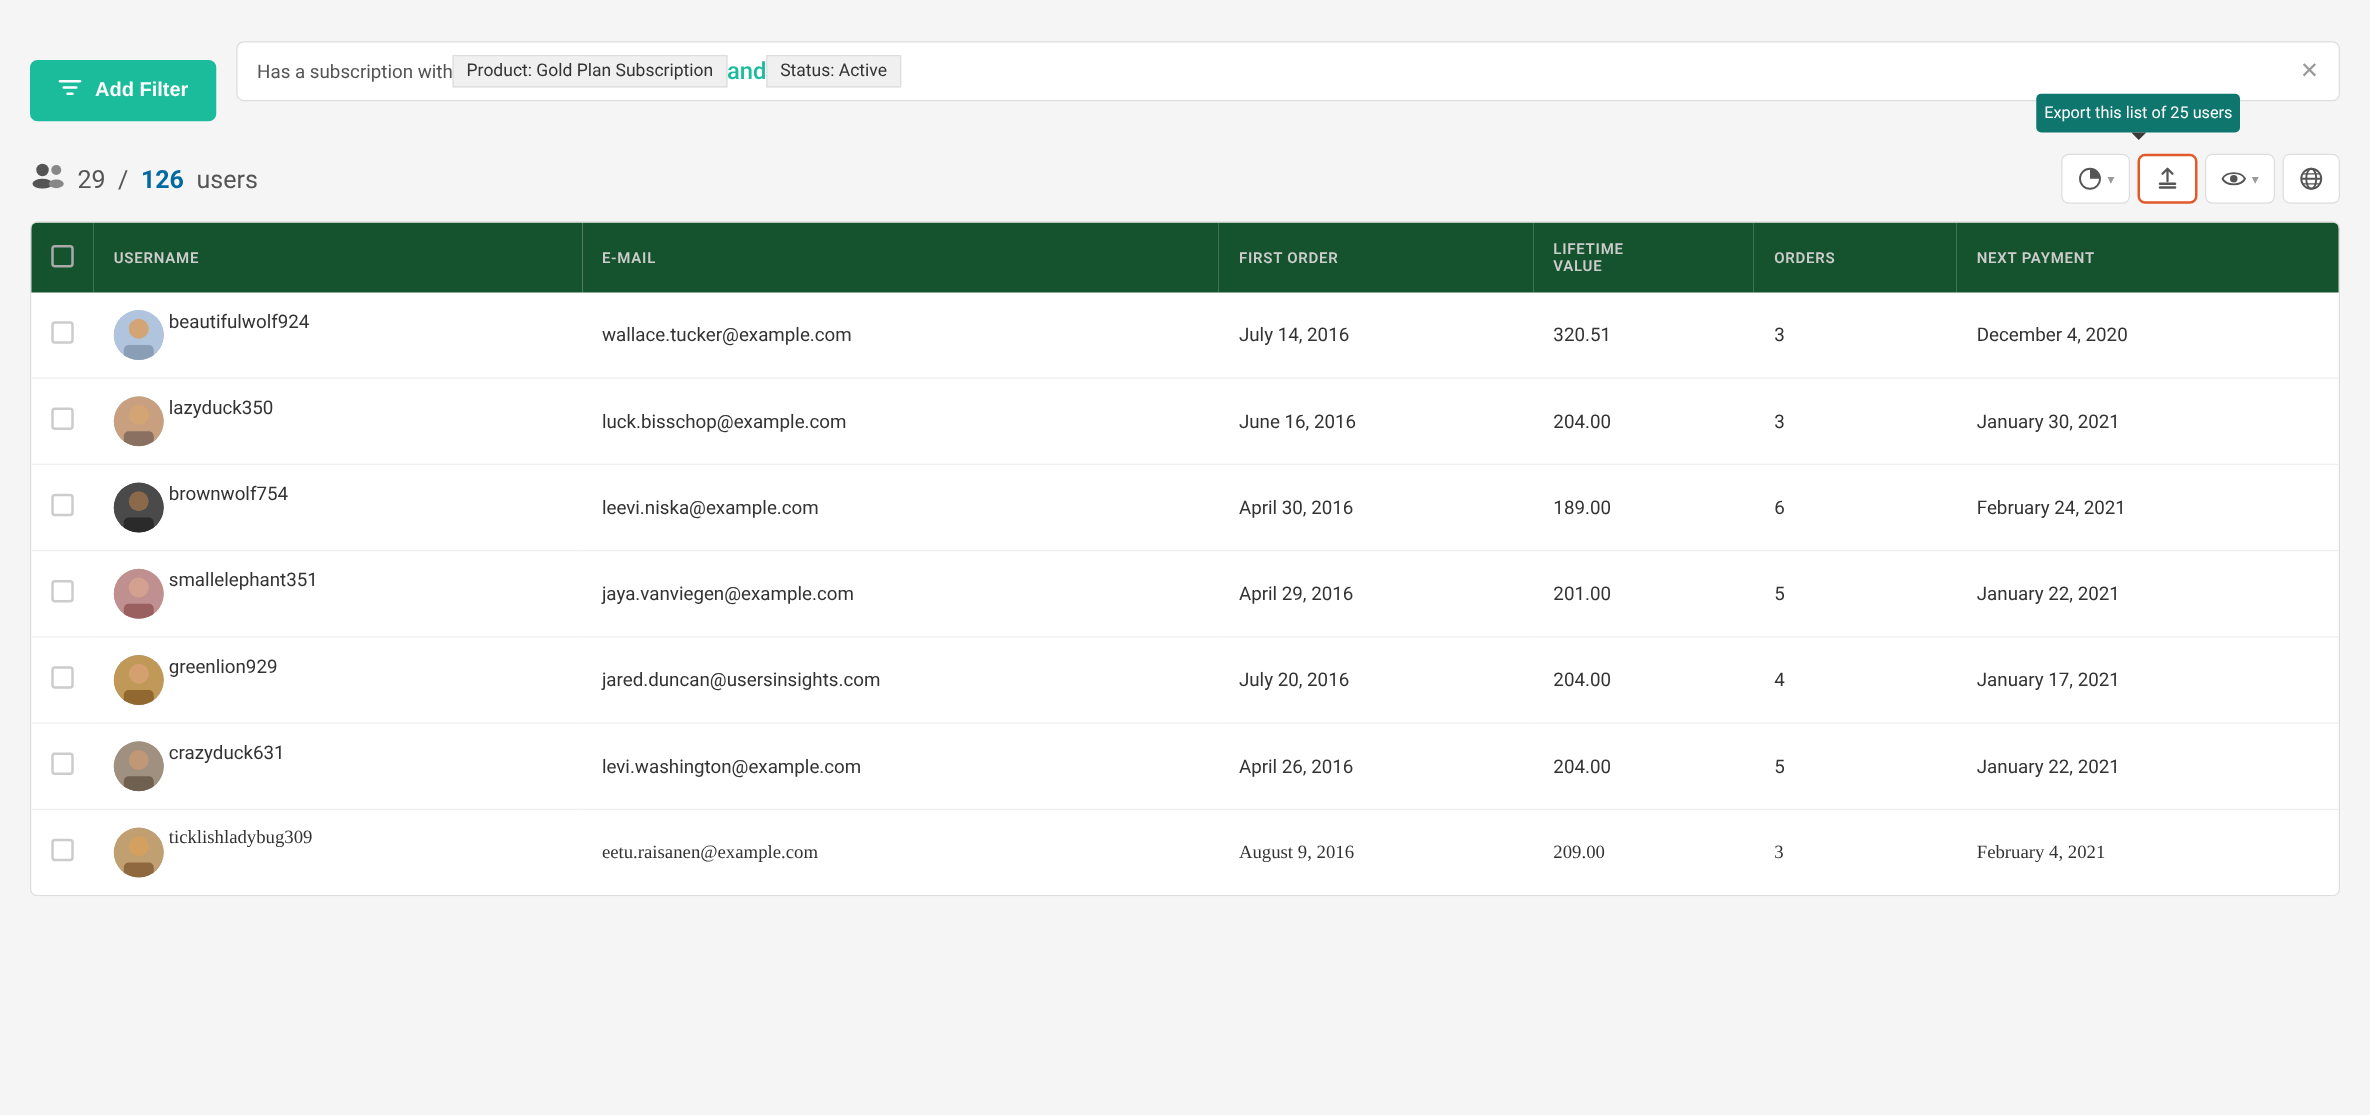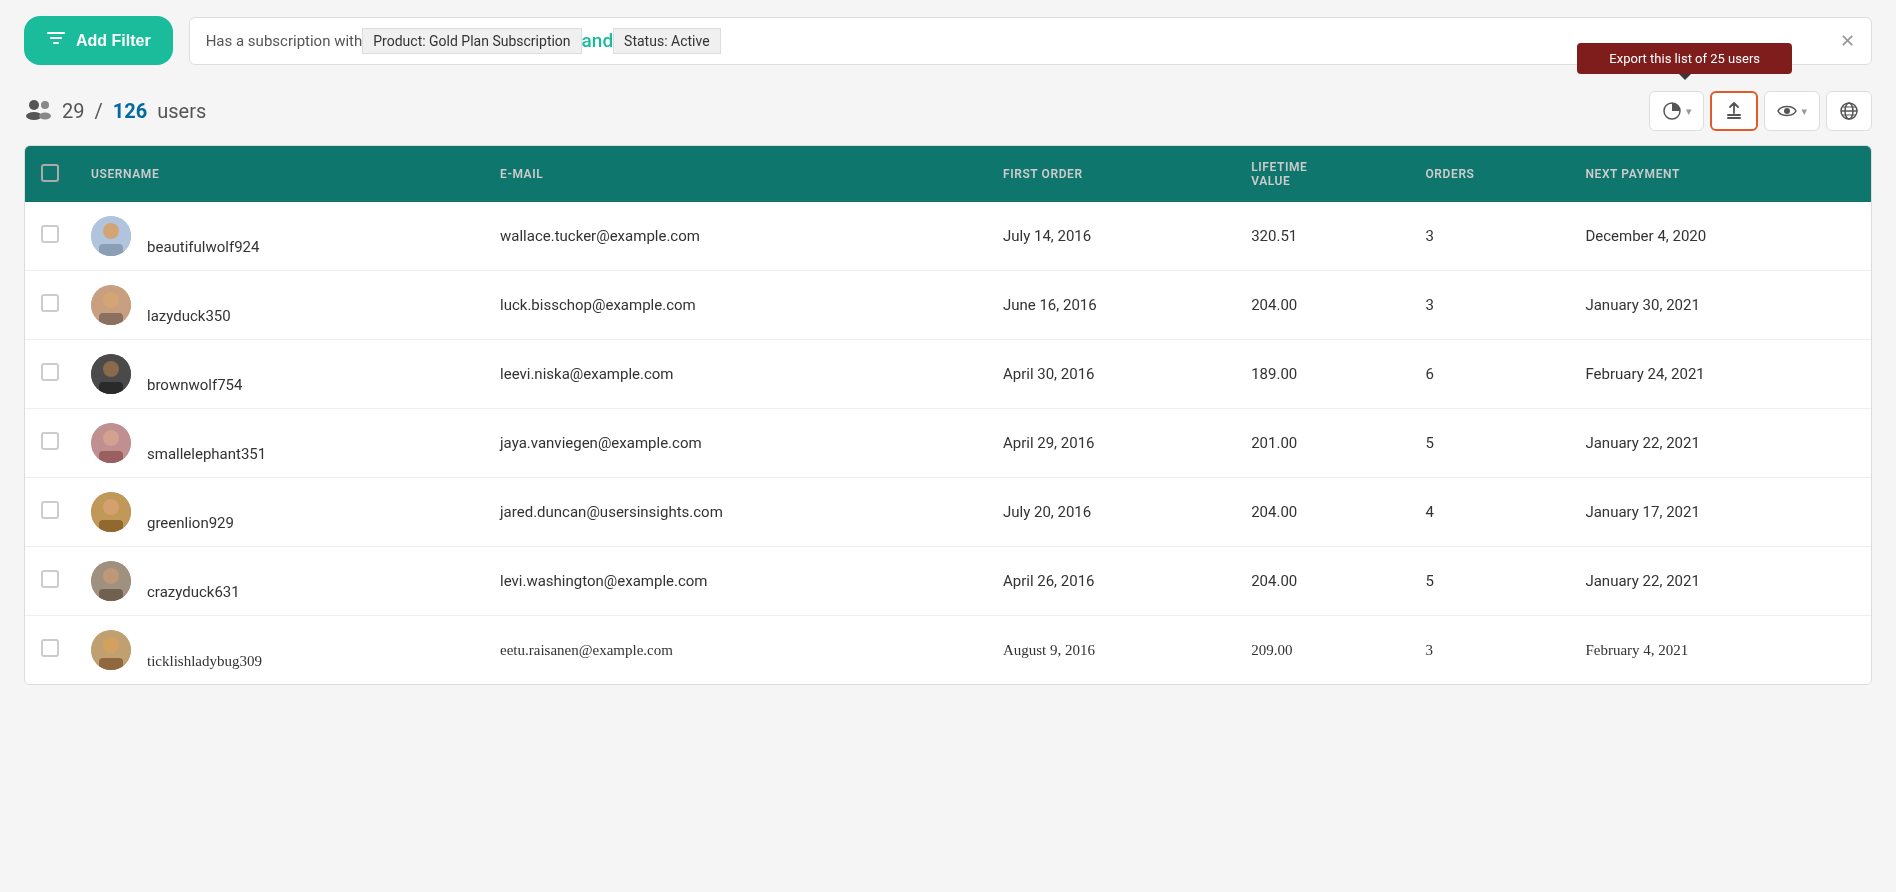--- a/index.html
+++ b/index.html
@@ -17,26 +17,27 @@
       gap: 16px;
     }
 
     .add-filter-btn {
       display: flex;
       align-items: center;
       gap: 10px;
       background: #1abc9c;
       color: white;
       border: none;
-      border-radius: 16px;
+      border-radius: 6px;
       padding: 12px 22px;
       font-size: 16px;
       font-weight: 600;
       cursor: pointer;
       white-space: nowrap;
+      margin-top: 32px;
     }
 
     .filter-icon {
       font-size: 18px;
     }
 
     .filter-bar {
       display: flex;
       align-items: center;
       background: white;
@@ -127,23 +128,23 @@
 
     .action-btn svg {
       width: 20px;
       height: 20px;
     }
 
     .export-tooltip {
       position: absolute;
       top: -48px;
       right: 80px;
-      background: #7f1d1d;
+      background: #0f766e;
       color: white;
-      padding: 8px 32px;
+      padding: 8px 6px;
       border-radius: 4px;
       font-size: 13px;
       white-space: nowrap;
       z-index: 10;
     }
 
     .export-tooltip::after {
       content: '';
       position: absolute;
       bottom: -6px;
@@ -166,21 +167,21 @@
       border: 1px solid #ddd;
     }
 
     table {
       width: 100%;
       border-collapse: collapse;
       background: white;
     }
 
     thead tr {
-      background: #0f766e;
+      background: #14532d;
       color: #ccc;
     }
 
     thead th {
       padding: 14px 16px;
       text-align: left;
       font-size: 12px;
       font-weight: 600;
       letter-spacing: 0.05em;
       text-transform: uppercase;
@@ -211,22 +212,22 @@
 
     tbody td {
       padding: 14px 16px;
       font-size: 15px;
       color: #333;
       vertical-align: middle;
     }
 
     .user-cell {
       display: flex;
-      align-items: flex-end;
-      gap: 16px;
+      align-items: flex-start;
+      gap: 4px;
     }
 
     .avatar {
       width: 40px;
       height: 40px;
       border-radius: 50%;
       overflow: hidden;
       flex-shrink: 0;
       background: #ccc;
     }

